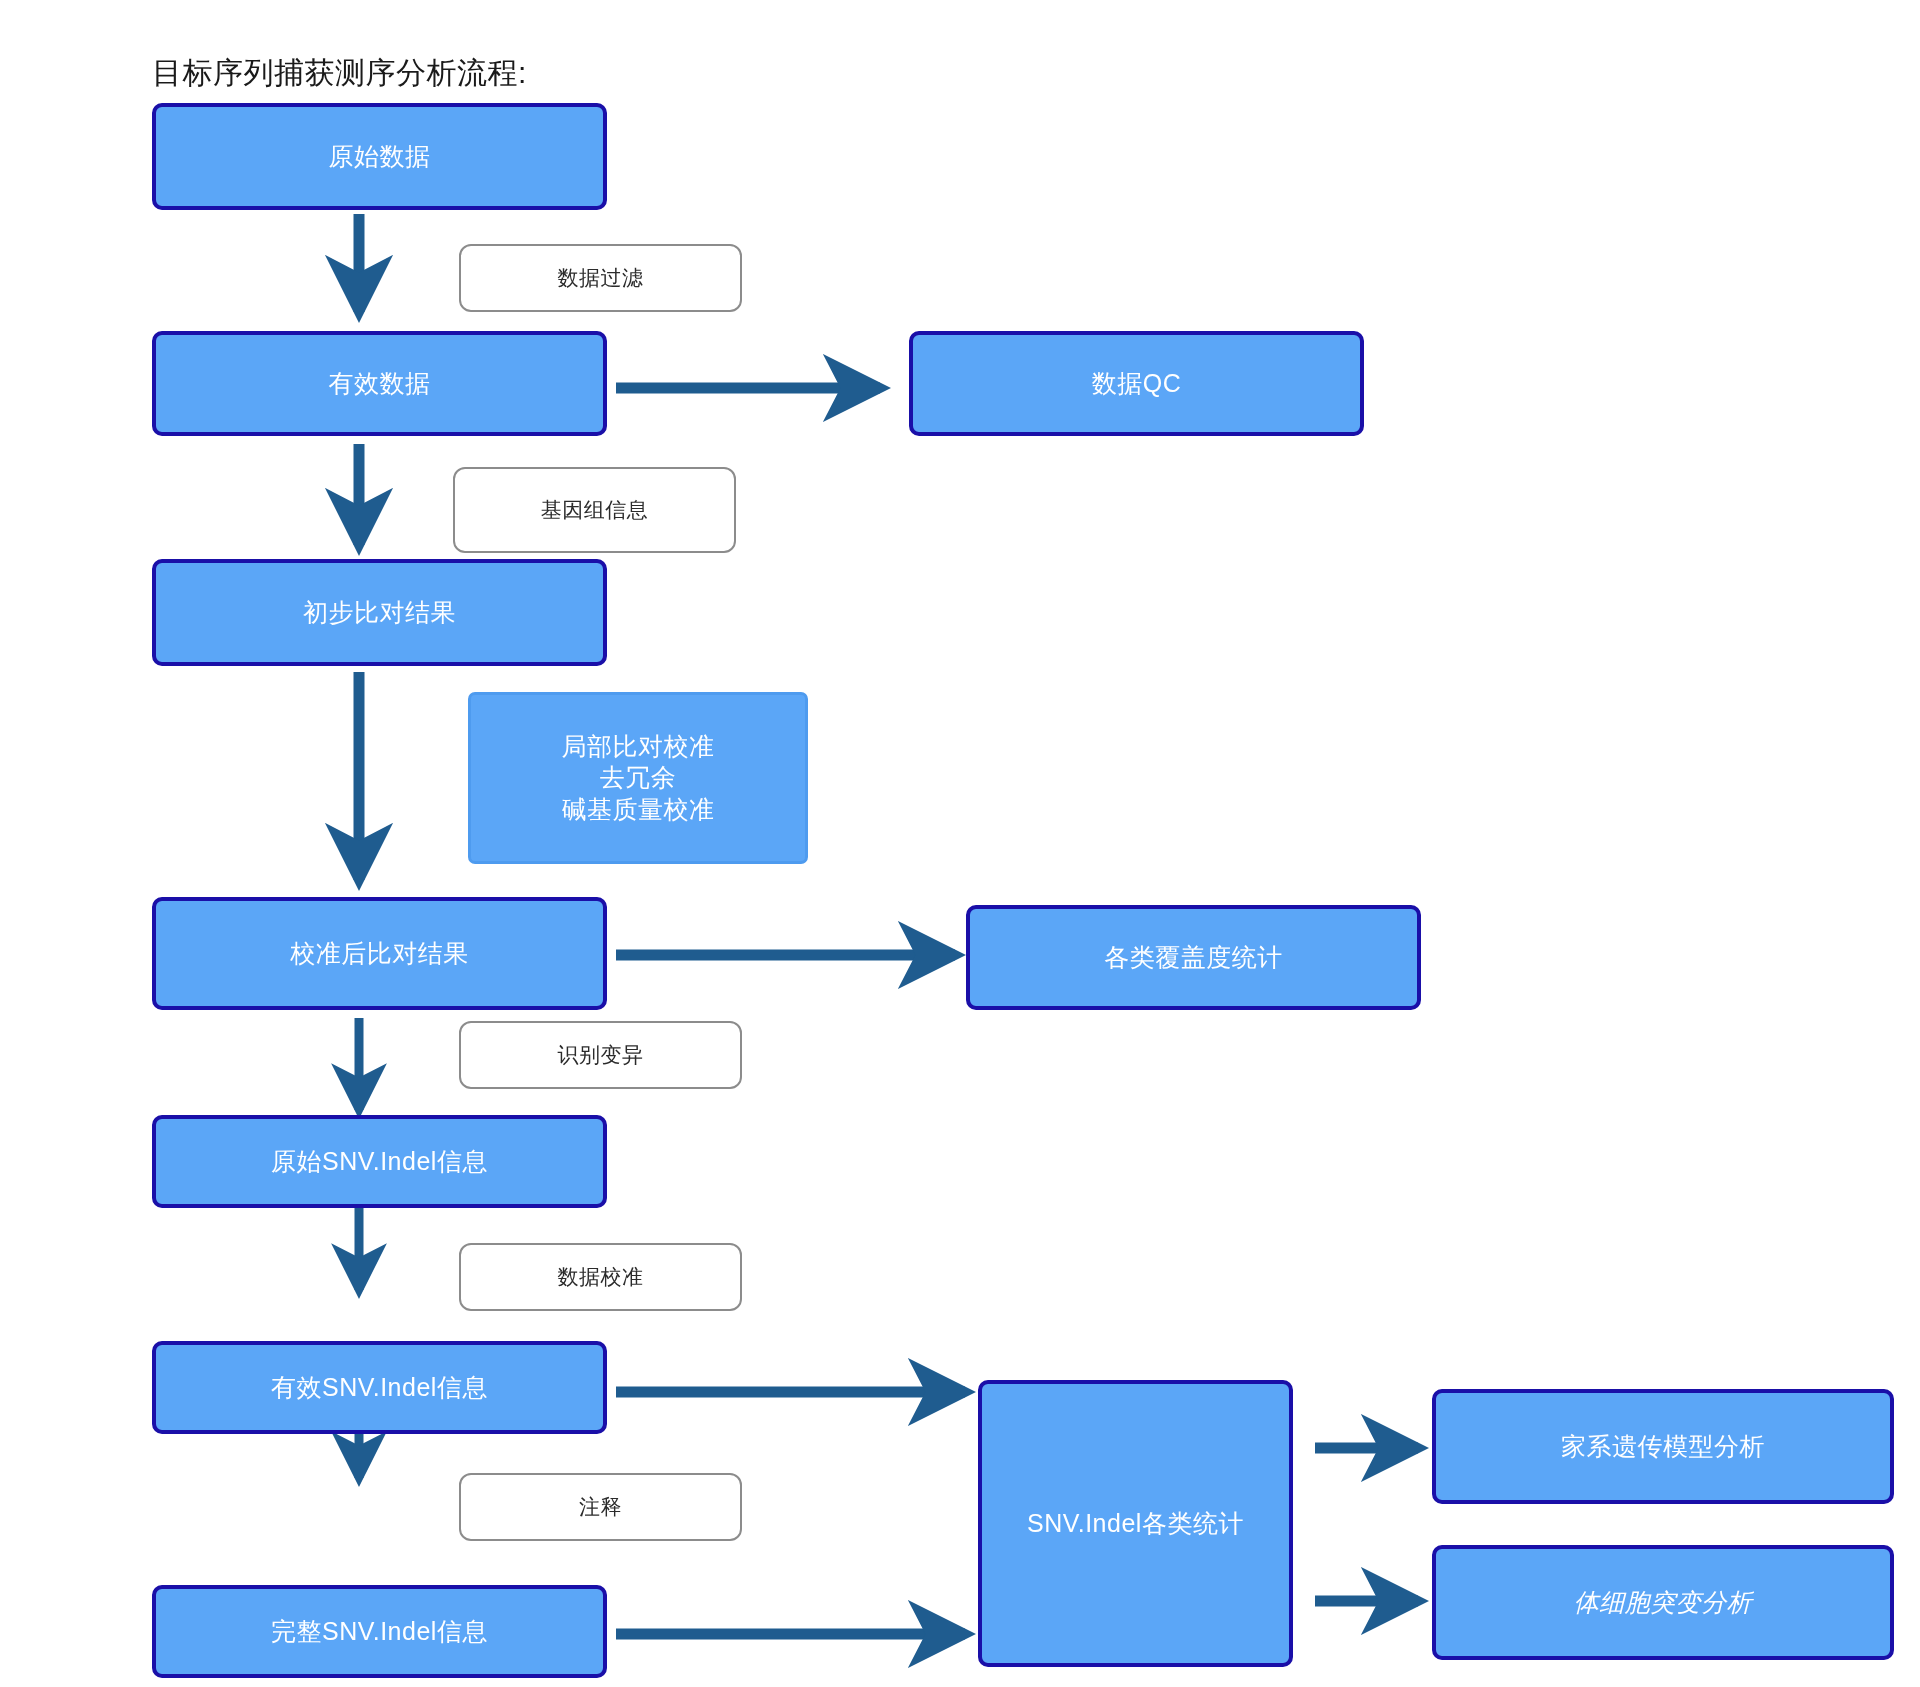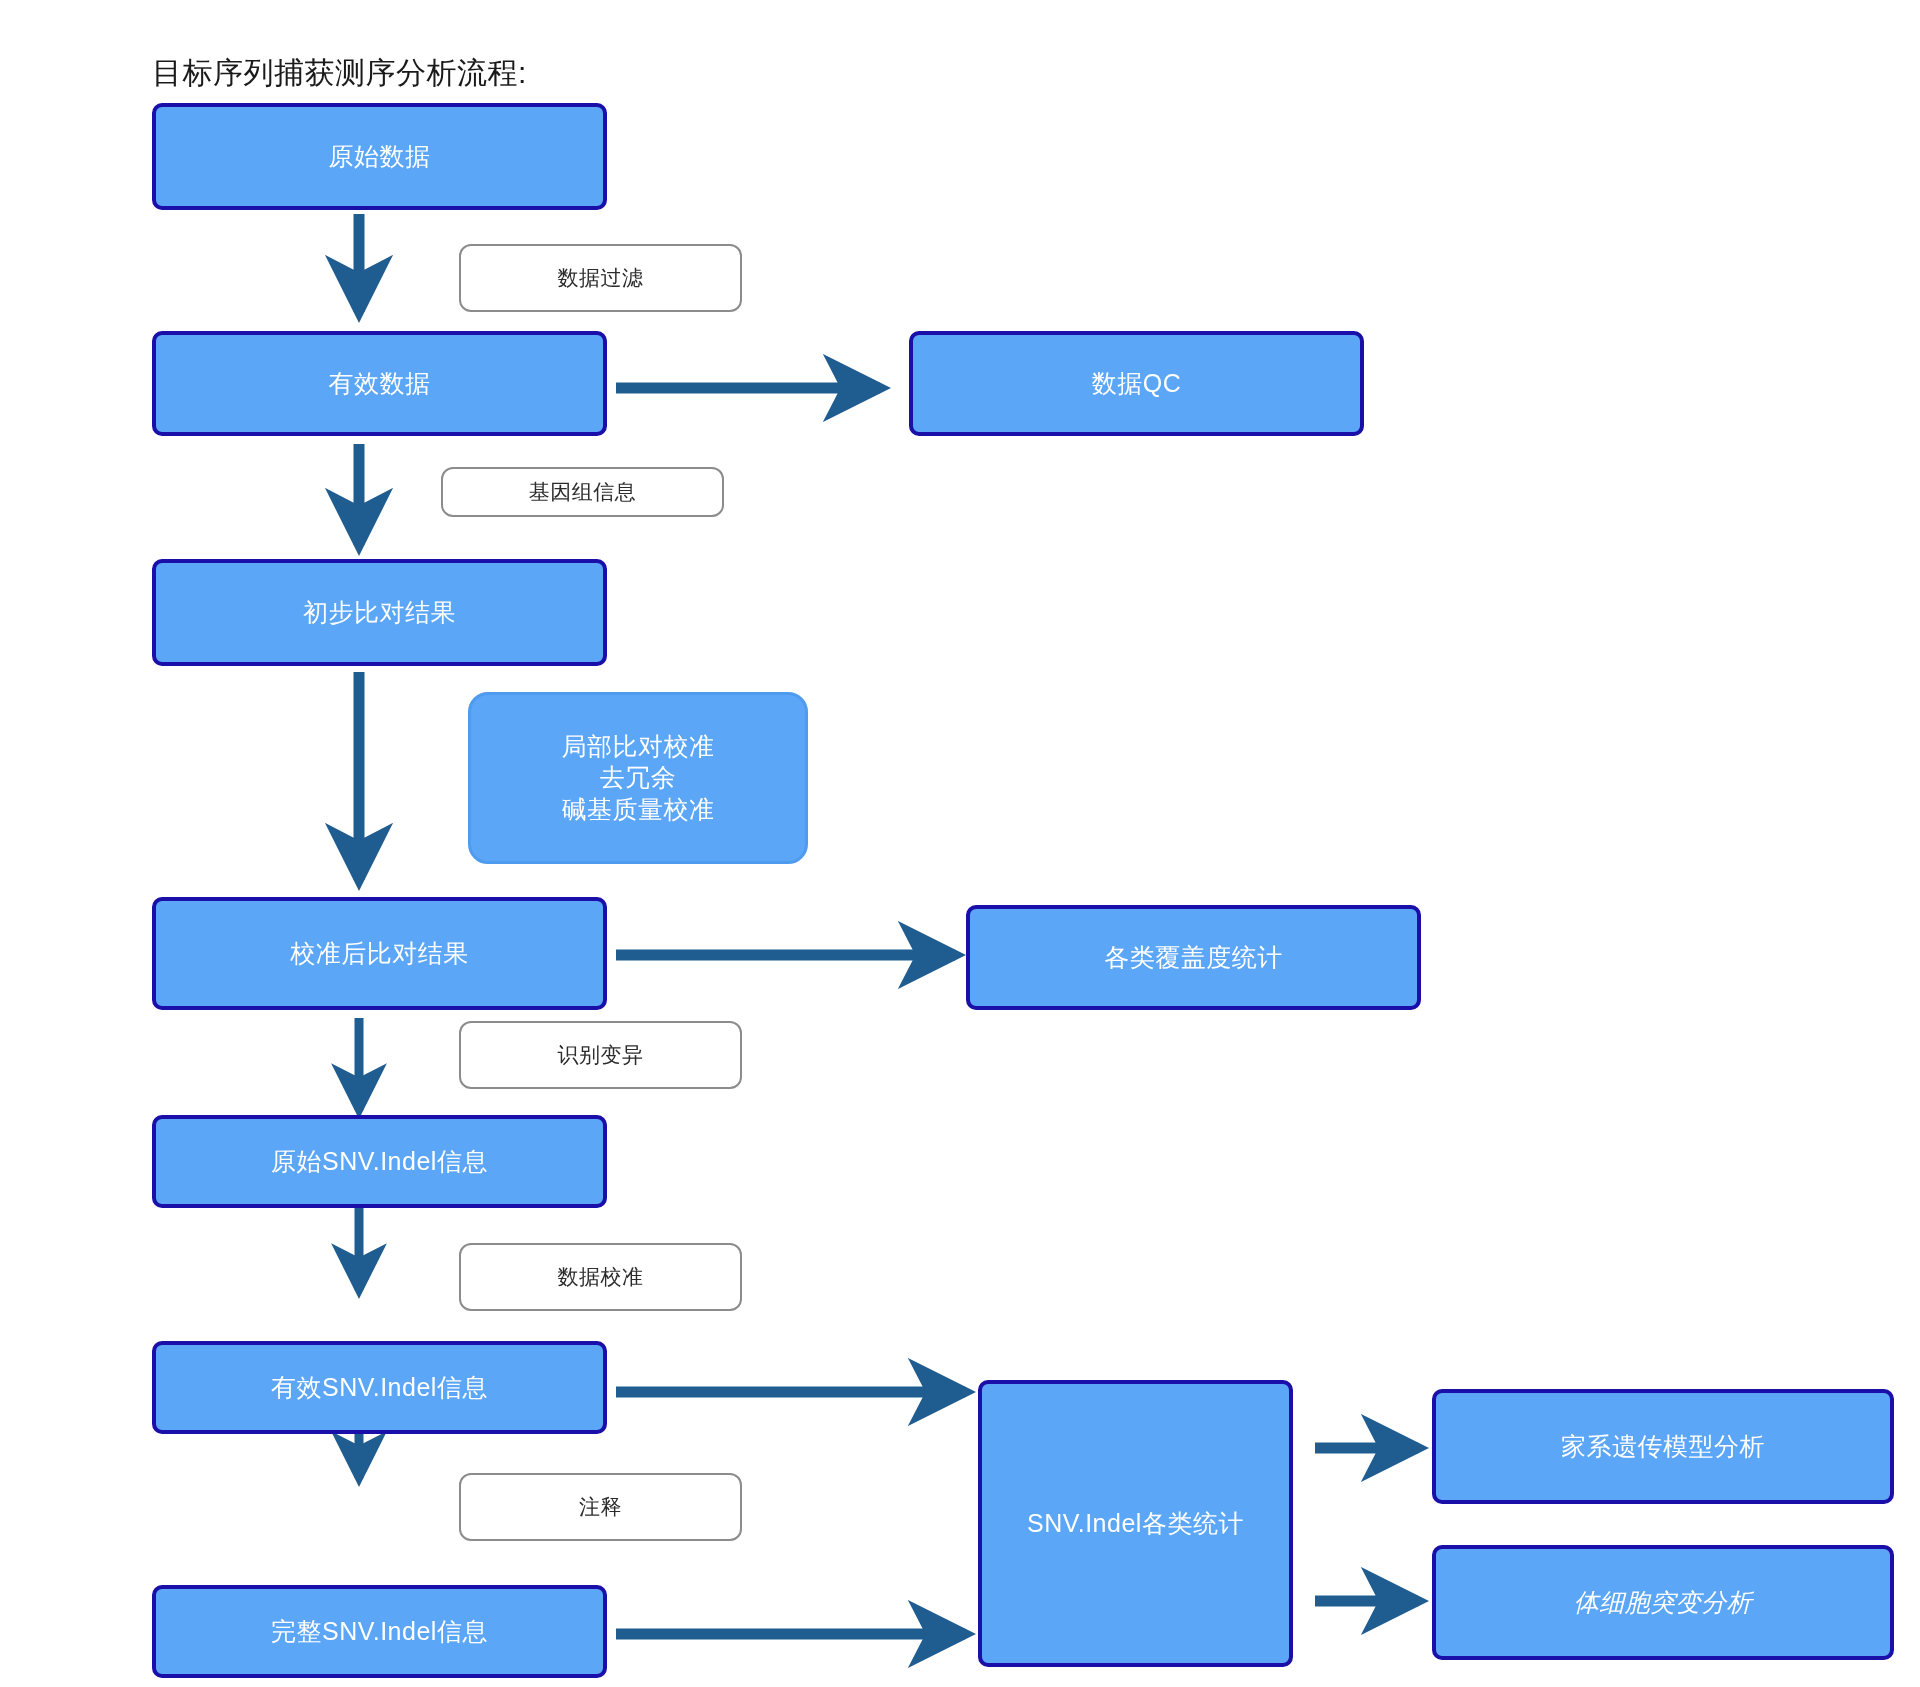--- a/index.html
+++ b/index.html
@@ -49,21 +49,21 @@
     justify-content: center;
     text-align: center;
     padding: 4px 8px;
     letter-spacing: 0.5px;
   }
 
   
   .node.soft {
     border: 3px solid #4E9BEF;
     background: #5BA6F7;
-    border-radius: 20px;
+    border-radius: 7px;
   }
 
   
   .edge-label {
     position: absolute;
     box-sizing: border-box;
     background: #ffffff;
     border: 2px solid #8C8C8C;
     border-radius: 12px;
     color: #2b2b2b;
@@ -127,21 +127,21 @@
   </div>
 
   <div class="node" style="left:152px; top:103px; width:455px; height:107px;">原始数据</div>
 
   <div class="edge-label" style="left:459px; top:244px; width:283px; height:68px;">数据过滤</div>
 
   <div class="node" style="left:152px; top:331px; width:455px; height:105px;">有效数据</div>
 
   <div class="node" style="left:897px; top:331px; width:455px; height:105px;margin-left:12px;">数据QC</div>
 
-  <div class="edge-label" style="left:441px; top:467px; width:283px; height:50px;">基因组信息</div>
+  <div class="edge-label" style="left:453px; top:467px; width:283px; height:86px;">基因组信息</div>
 
   <div class="node" style="left:152px; top:559px; width:455px; height:107px;">初步比对结果</div>
 
   <div class="node soft" style="left:468px; top:692px; width:340px; height:172px; flex-direction:column;">
     <span>局部比对校准</span>
     <span>去冗余</span>
     <span>碱基质量校准</span>
   </div>
 
   <div class="node" style="left:152px; top:897px; width:455px; height:113px;">校准后比对结果</div>

